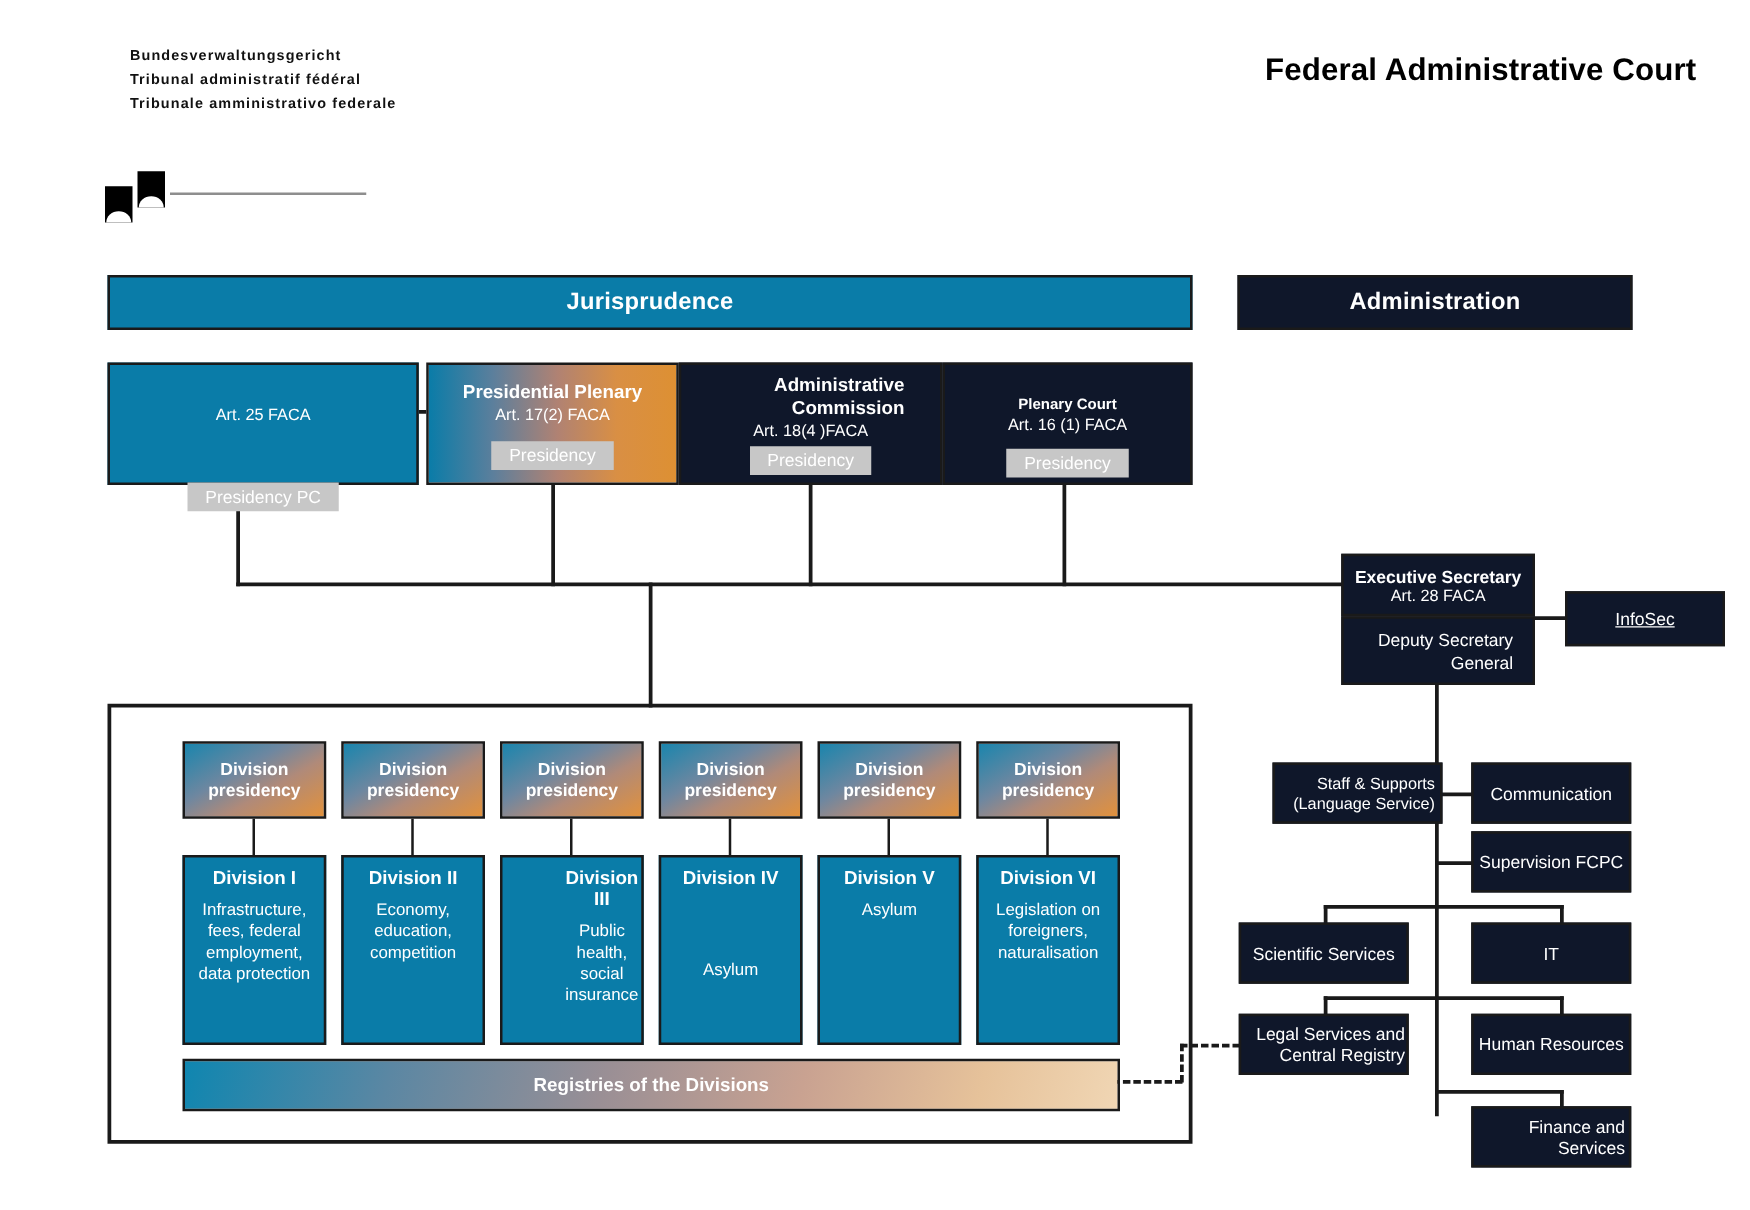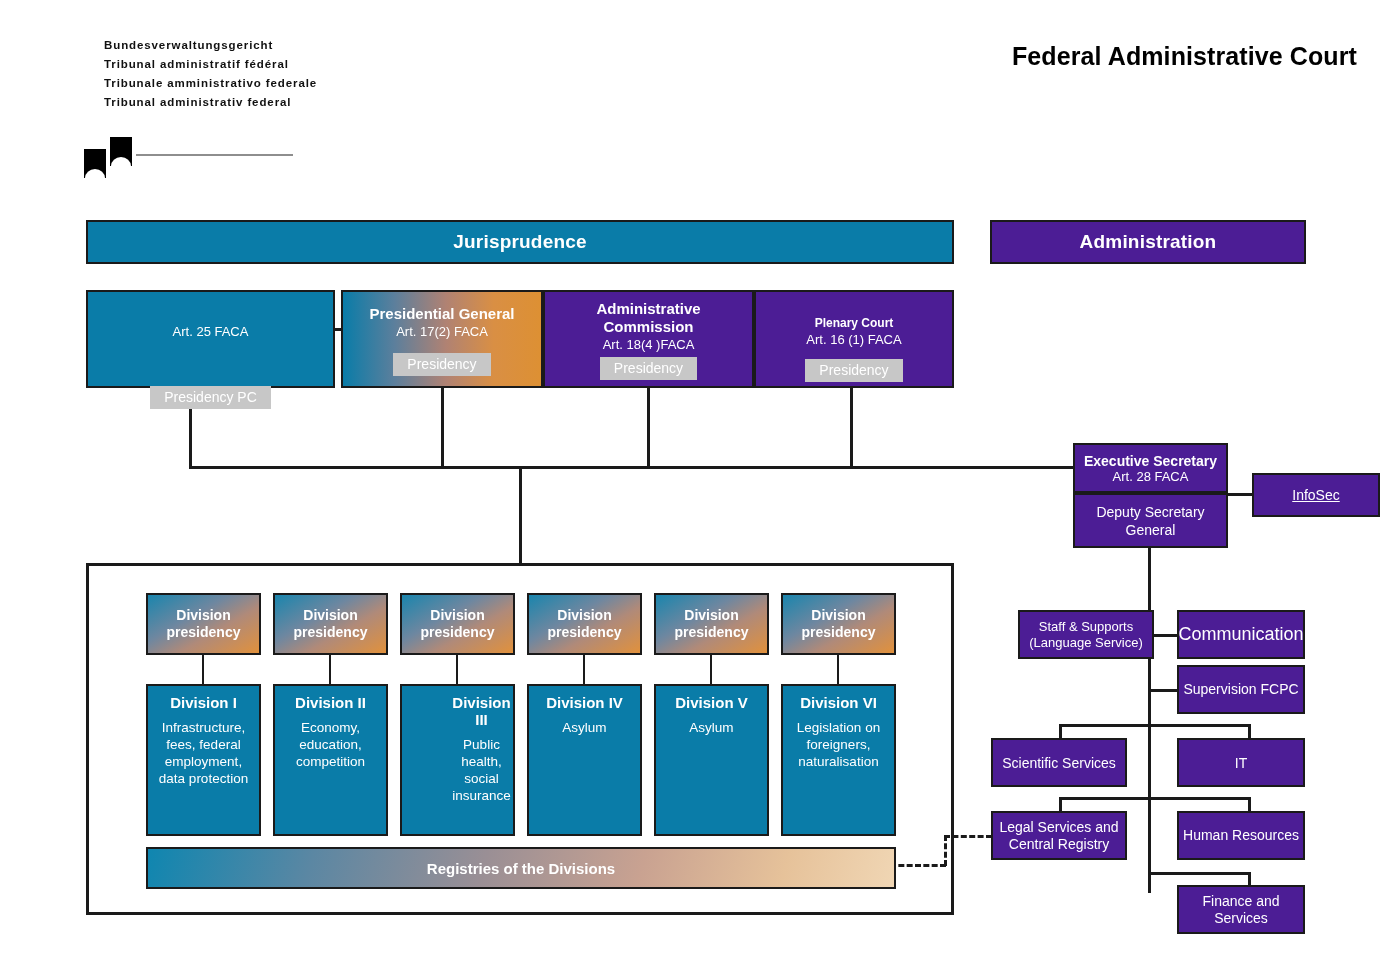--- a/index.html
+++ b/index.html
@@ -73,21 +73,21 @@
     flex-direction: column;
     align-items: center;
     justify-content: center;
     text-align: center;
     z-index: 5;
   }
   .node .ttl { font-weight: bold; }
   .node .sub { font-weight: normal; }
 
   .teal   { background: #0a7ca8; }
-  .orange { background: #4c1d95; }
+  .orange { background: #0f172a; text-align: right; }
   .grad-h { background: linear-gradient(to right, #0a7ca8 0%, #5c7f9c 26%, #b08273 52%, #d98f44 76%, #dd9033 100%); }
   .grad-d { background: linear-gradient(150deg, #1a85ad 0%, #6e87a0 38%, #b08a79 62%, #e1913c 100%); }
   .grad-reg { background: linear-gradient(105deg, #0f86b0 0%, #5b87a3 22%, #9a8f95 45%, #c9a291 66%, #e6c29a 85%, #f0d6b4 100%); }
 
   
   .banner {
     font-size: 19px;
     font-weight: bold;
     letter-spacing: 0.2px;
   }
@@ -128,21 +128,20 @@
 </style>
 </head>
 <body>
 
 <div id="stage">
 
   <div class="abs brand-lines">
     <div class="brand-line">Bundesverwaltungsgericht</div>
     <div class="brand-line">Tribunal administratif fédéral</div>
     <div class="brand-line">Tribunale amministrativo federale</div>
-    <div class="brand-line">Tribunal administrativ federal</div>
   </div>
 
   <div class="abs logo-wrap">
     <div class="logo-sq logo-a"></div>
     <div class="logo-sq logo-b"></div>
     <div class="logo-rule"></div>
   </div>
 
   <div class="abs court-title">Federal Administrative Court</div>
 
@@ -162,21 +161,21 @@
 
   <div class="abs dash-h" style="left:293px; top:328px; width:48px;"></div>
 
   <div class="abs node teal" style="left:86px; top:290px; width:249px; height:98px;gap:33px;">
     <div class="ttl" style="font-size:15px; margin-top:2px;">United Divisions</div>
     <div class="sub" style="font-size:13px; margin-top:2px;">Art. 25 FACA</div>
     <div class="chip" style="margin-top:14px;">Presidency PC</div>
   </div>
 
   <div class="abs node grad-h" style="left:341px; top:290px; width:202px; height:98px;">
-    <div class="ttl" style="font-size:15px; margin-top:2px;">Presidential General</div>
+    <div class="ttl" style="font-size:15px; margin-top:2px;">Presidential Plenary</div>
     <div class="sub" style="font-size:13px; margin-top:2px;">Art. 17(2) FACA</div>
     <div class="chip" style="margin-top:14px;">Presidency</div>
   </div>
 
   <div class="abs node orange" style="left:543px; top:290px; width:211px; height:98px;">
     <div class="ttl" style="font-size:15px; line-height:18px; margin-top:2px; max-width:150px;">Administrative Commission</div>
     <div class="sub" style="font-size:13px; margin-top:1px;">Art. 18(4 )FACA</div>
     <div class="chip" style="margin-top:5px;">Presidency</div>
   </div>
 
@@ -198,21 +197,21 @@
   </div>
   <div class="abs ln lnh" style="left:1228px; top:493px; width:26px;"></div>
 
   <div class="abs ln lnv" style="left:1148px; top:548px; height:345px;"></div>
 
   <div class="abs ln lnh" style="left:1126px; top:634px; width:60px;"></div>
   <div class="abs node orange" style="left:1018px; top:610px; width:136px; height:49px;">
     <div class="sub" style="font-size:13px; line-height:16px; max-width:124px;">Staff &amp; Supports (Language Service)</div>
   </div>
   <div class="abs node orange" style="left:1177px; top:610px; width:128px; height:49px;">
-    <div class="sub" style="font-size:18px;">Communication</div>
+    <div class="sub" style="font-size:14px;">Communication</div>
   </div>
 
   <div class="abs ln lnh" style="left:1148px; top:689px; width:32px;"></div>
   <div class="abs node orange" style="left:1177px; top:665px; width:128px; height:49px;">
     <div class="sub" style="font-size:14px; line-height:17px; max-width:118px;">Supervision FCPC</div>
   </div>
 
   <div class="abs ln lnh" style="left:1059px; top:724px; width:192px;"></div>
   <div class="abs ln lnv" style="left:1059px; top:724px; height:16px;"></div>
   <div class="abs ln lnv" style="left:1248px; top:724px; height:16px;"></div>
@@ -276,21 +275,21 @@
     <div class="sub" style="font-size:13.5px; line-height:17px; margin-top:8px; max-width:103px;">Infrastructure, fees, federal employment, data protection</div>
   </div>
   <div class="abs node teal" style="left:273px; top:684px; width:115px; height:152px; justify-content:flex-start; padding-top:8px;">
     <div class="ttl" style="font-size:15px;">Division II</div>
     <div class="sub" style="font-size:13.5px; line-height:17px; margin-top:8px; max-width:103px;">Economy, education, competition</div>
   </div>
   <div class="abs node teal" style="left:400px; top:684px; width:115px; height:152px; justify-content:flex-start; padding-top:8px;padding-left:48px;">
     <div class="ttl" style="font-size:15px;">Division III</div>
     <div class="sub" style="font-size:13.5px; line-height:17px; margin-top:8px; max-width:103px;">Public health, social insurance</div>
   </div>
-  <div class="abs node teal" style="left:527px; top:684px; width:115px; height:152px; justify-content:flex-start; padding-top:8px;">
+  <div class="abs node teal" style="left:527px; top:684px; width:115px; height:152px; justify-content:flex-start; padding-top:8px;gap:48px;">
     <div class="ttl" style="font-size:15px;">Division IV</div>
     <div class="sub" style="font-size:13.5px; line-height:17px; margin-top:8px; max-width:103px;">Asylum</div>
   </div>
   <div class="abs node teal" style="left:654px; top:684px; width:115px; height:152px; justify-content:flex-start; padding-top:8px;">
     <div class="ttl" style="font-size:15px;">Division V</div>
     <div class="sub" style="font-size:13.5px; line-height:17px; margin-top:8px; max-width:103px;">Asylum</div>
   </div>
   <div class="abs node teal" style="left:781px; top:684px; width:115px; height:152px; justify-content:flex-start; padding-top:8px;">
     <div class="ttl" style="font-size:15px;">Division VI</div>
     <div class="sub" style="font-size:13.5px; line-height:17px; margin-top:8px; max-width:103px;">Legislation on foreigners, naturalisation</div>

